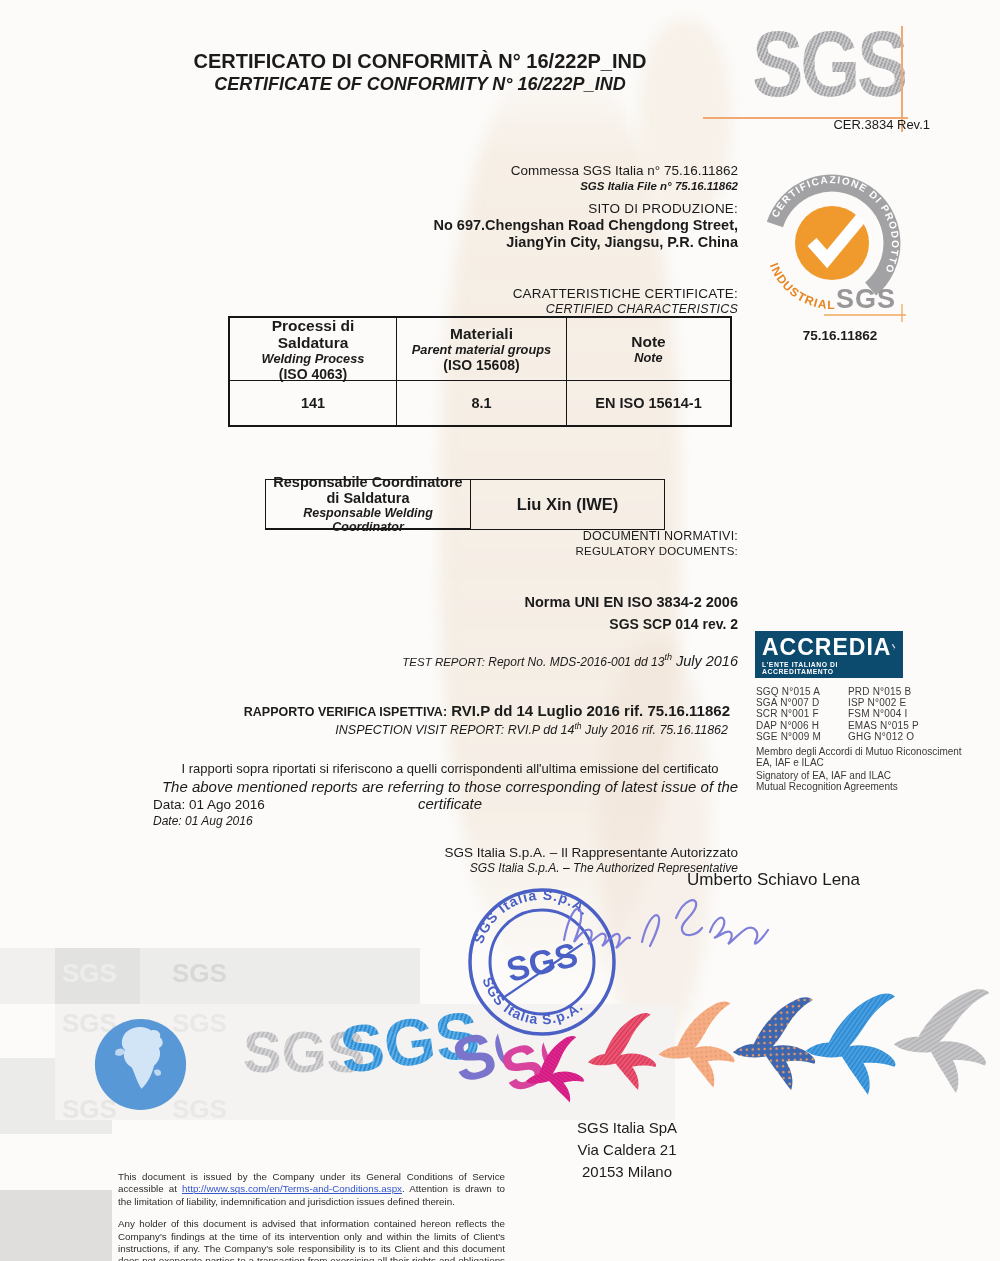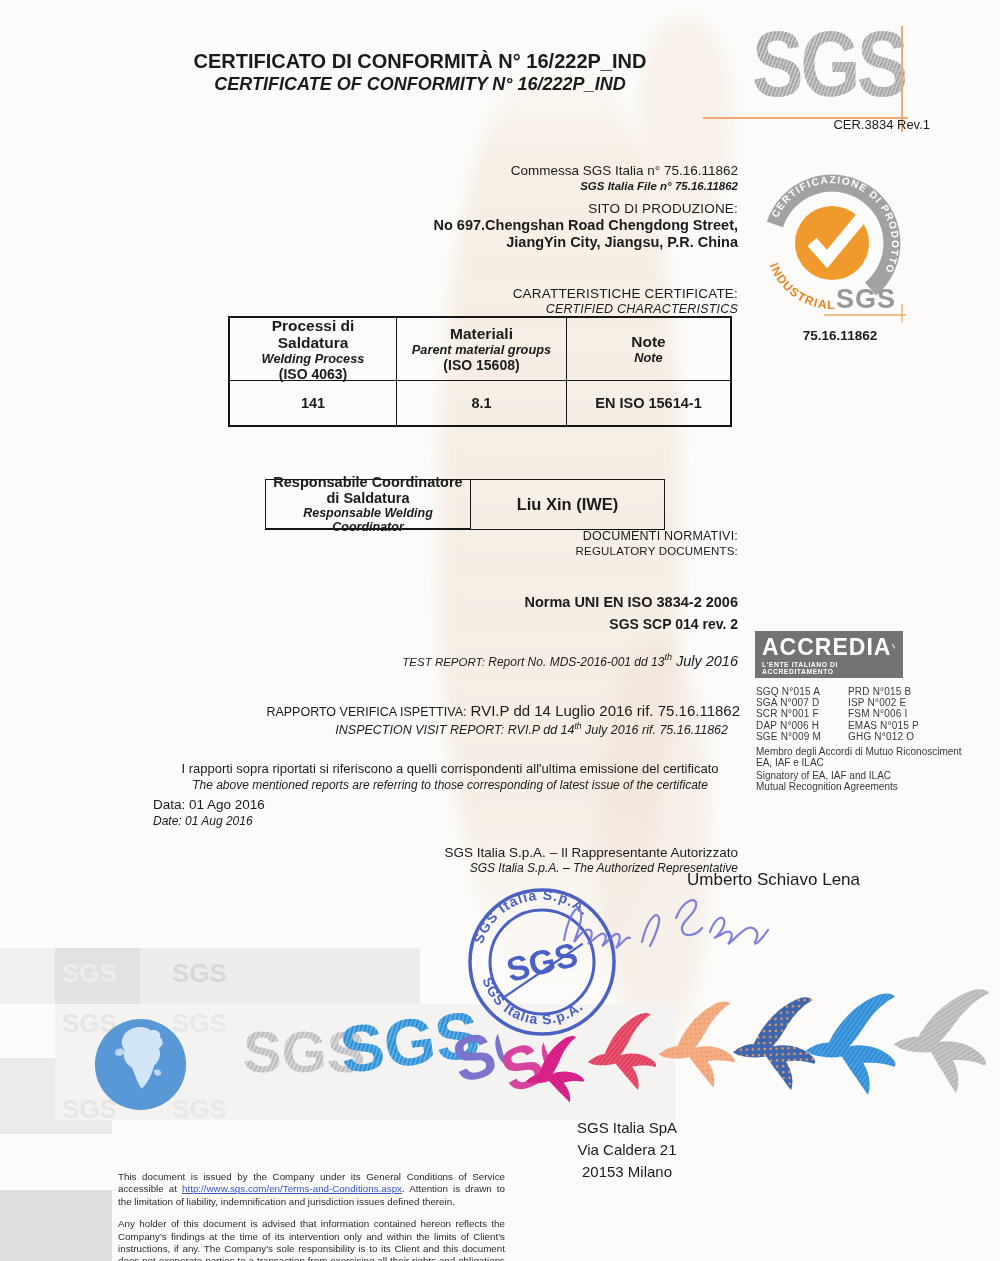--- a/index.html
+++ b/index.html
@@ -29,21 +29,21 @@
   .tbl{display:grid;border:2px solid #161616;}
   .tbl>div{border-right:1.6px solid #161616;border-bottom:1.6px solid #161616;
            display:flex;flex-direction:column;justify-content:center;align-items:center;text-align:center;}
   .tbl>div.last{border-right:none;}
   .tbl>div.vrow{border-bottom:none;}
   .hl1{font-weight:700;font-size:15.5px;line-height:17px;}
   .hsub{font-weight:700;font-style:italic;font-size:12.8px;line-height:15px;}
   .hiso{font-weight:700;font-size:14px;line-height:16px;}
   .tval{font-weight:700;font-size:14.5px;}
   
-  .accredia-box{background:#737373;color:#fff;display:flex;flex-direction:column;padding:4px 7px 3px 7px;box-sizing:border-box;}
+  .accredia-box{background:#0c4a6e;color:#fff;display:flex;flex-direction:column;padding:4px 7px 3px 7px;box-sizing:border-box;}
   .accredia-name-row{display:flex;align-items:center;justify-content:space-between;}
   .accredia-name{font-weight:700;font-size:23px;letter-spacing:1px;line-height:24px;}
   .accredia-tagline{font-weight:700;font-size:6.8px;letter-spacing:.55px;margin-top:2px;}
   .codes{font-size:10px;line-height:11.2px;color:#3a3a3a;letter-spacing:.2px;}
   .small-note{font-size:10px;line-height:11.2px;color:#3a3a3a;}
   
   .legal{font-size:9.8px;line-height:12.4px;text-align:justify;color:#2b2b2b;}
   .legal-link{color:#3355cc;text-decoration:underline;cursor:pointer;}
   
   .wmband{filter:blur(7px);border-radius:45%;}
@@ -182,43 +182,43 @@
   <div class="abs" style="left:756px;top:686px;width:195px;">
     <div class="codes" style="display:inline-block;width:92px;vertical-align:top;">
       <div>SGQ N°015 A</div>
       <div>SGA N°007 D</div>
       <div>SCR N°001 F</div>
       <div>DAP N°006 H</div>
       <div>SGE N°009 M</div>
     </div><div class="codes" style="display:inline-block;vertical-align:top;">
       <div>PRD N°015 B</div>
       <div>ISP N°002 E</div>
-      <div>FSM N°006 I</div>
+      <div>FSM N°004 I</div>
       <div>EMAS N°015 P</div>
       <div>GHG N°012 O</div>
     </div>
   </div>
   <div class="abs small-note" style="left:756px;top:746px;width:210px;">
     <div>Membro degli Accordi di Mutuo Riconosciment</div>
     <div>EA, IAF e ILAC</div>
   </div>
   <div class="abs small-note" style="left:756px;top:770px;width:210px;">
     <div>Signatory of EA, IAF and ILAC</div>
     <div>Mutual Recognition Agreements</div>
   </div>
 
-  <div class="abs r" style="left:252px;top:702px;width:488px;">
+  <div class="abs r" style="left:242px;top:702px;width:488px;font-weight:bold;">
     <span style="font-size:12.5px;">RAPPORTO VERIFICA ISPETTIVA:</span><span style="font-size:15px;"> RVI.P dd 14 Luglio 2016 rif. 75.16.11862</span>
   </div>
   <div class="abs r i" style="left:240px;top:721px;width:488px;font-size:12.5px;">
     <span>INSPECTION VISIT REPORT:</span><span> RVI.P dd 14</span><span class="sup" style="font-size:8.5px;">th</span><span> July 2016 rif. 75.16.11862</span>
   </div>
 
   <div class="abs c" style="left:150px;top:761px;width:600px;font-size:13px;">I rapporti sopra riportati si riferiscono a quelli corrispondenti  all'ultima emissione del certificato</div>
-  <div class="abs c i" style="left:150px;top:778px;width:600px;font-size:12px;">The above mentioned reports are referring to those corresponding of  latest issue of the certificate</div>
+  <div class="abs c i" style="left:150px;top:778px;width:600px;font-size:15px;">The above mentioned reports are referring to those corresponding of  latest issue of the certificate</div>
 
   <div class="abs" style="left:153px;top:797px;font-size:13.5px;">Data: 01 Ago 2016</div>
   <div class="abs i" style="left:153px;top:814px;font-size:12px;text-align:center;">Date: 01 Aug  2016</div>
 
   <div class="abs r" style="left:380px;top:845px;width:358px;font-size:13.5px;">SGS Italia S.p.A. – Il Rappresentante Autorizzato</div>
   <div class="abs r i" style="left:380px;top:861px;width:358px;font-size:12px;">SGS Italia S.p.A. – The Authorized Representative</div>
   <div class="abs r" style="left:520px;top:870px;width:340px;font-size:17px;">Umberto Schiavo Lena</div>
 
   <div class="abs" style="left:55px;top:1004px;width:620px;height:116px;background:#f4f3f1;"></div>
   <div class="abs b" style="left:62px;top:1008px;font-size:26px;color:#e7e6e4;">SGS</div>

